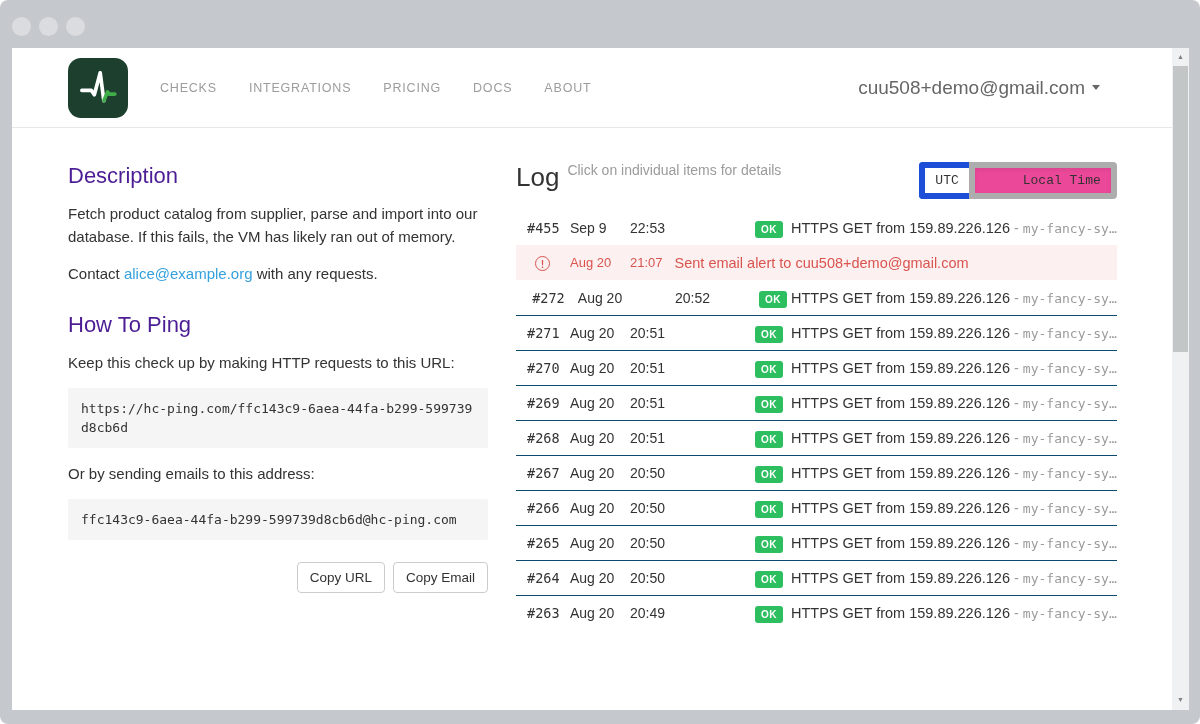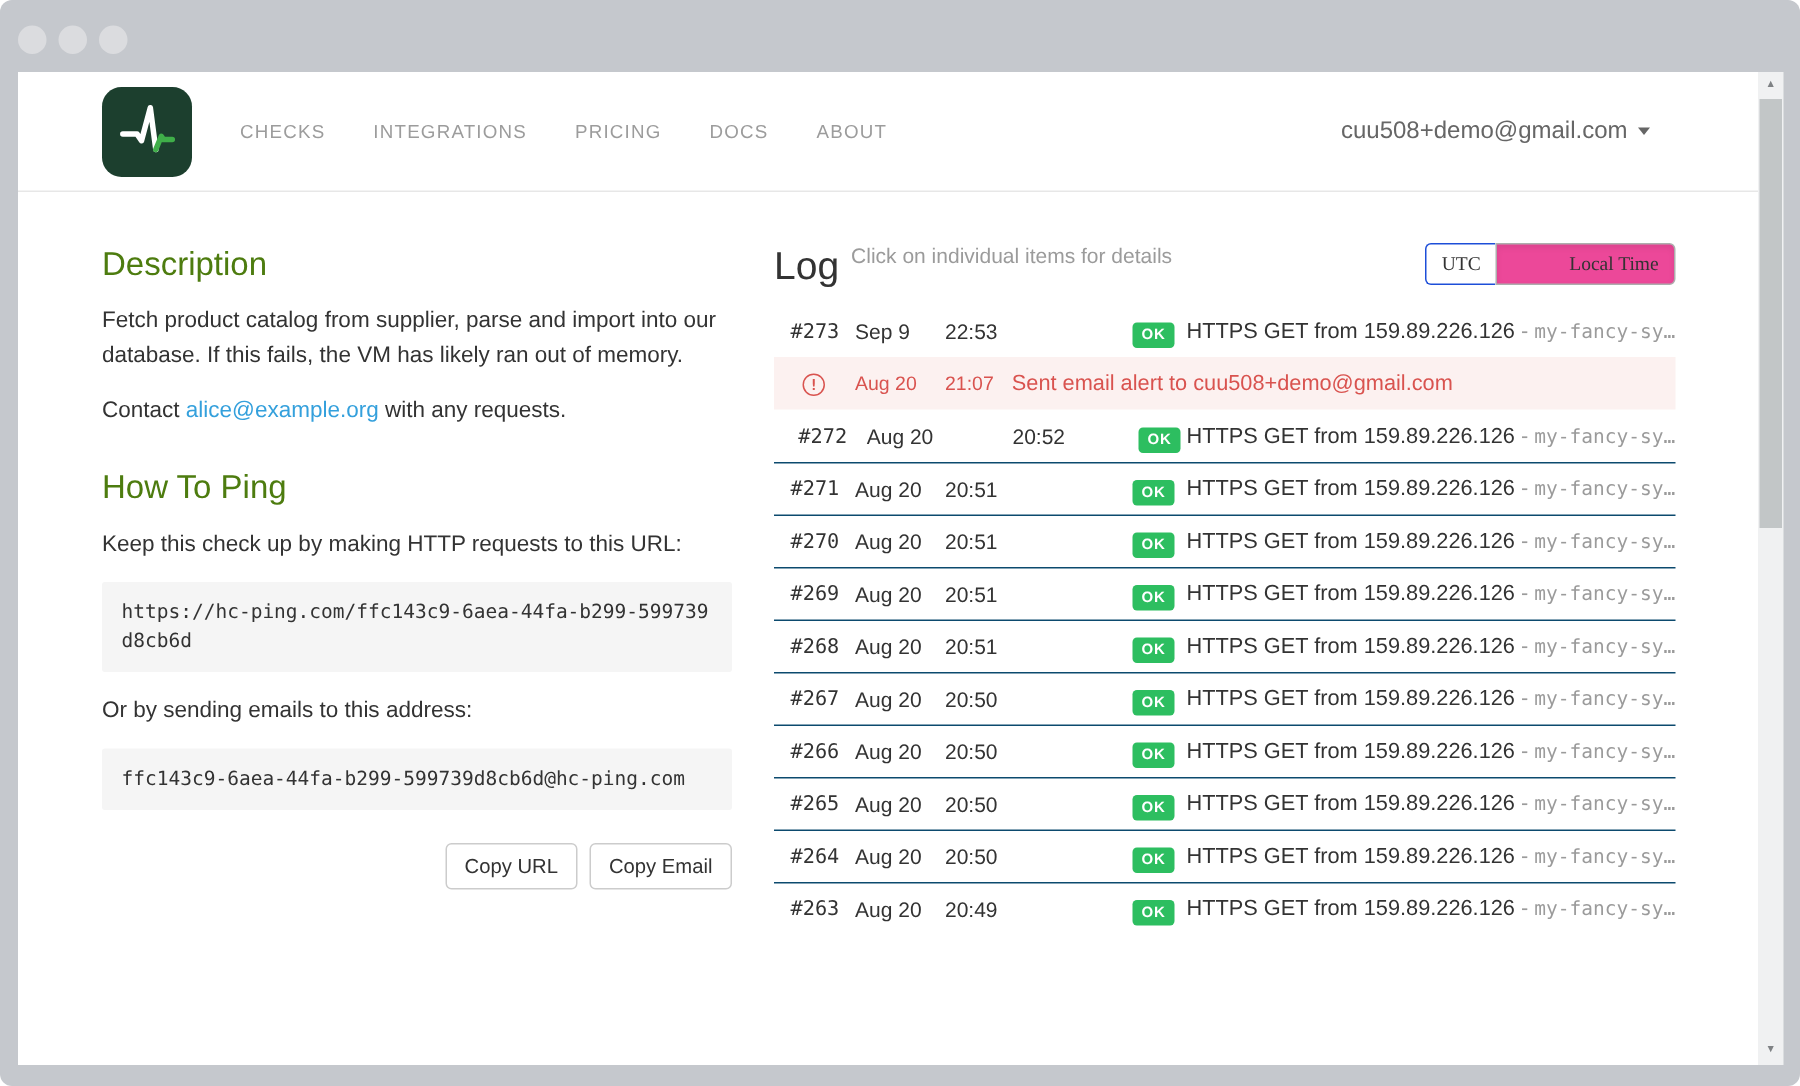--- a/index.html
+++ b/index.html
@@ -14,46 +14,46 @@
   
   .scrollbar{position:absolute;left:1172px;top:48px;width:17px;height:662px;background:#f0f1f2;}
   .sb-arrow{position:absolute;left:0;width:17px;height:17px;color:#7f8285;font-size:7px;line-height:17px;text-align:center;}
   .sb-up{top:0}.sb-down{bottom:2px}
   .sb-thumb{position:absolute;left:1px;top:18px;width:15px;height:286px;background:#c2c6c7;}
   
   .navbar{height:80px;border-bottom:1px solid #e7e7e7;display:flex;align-items:center;padding:0 0 0 56px;box-sizing:border-box;}
   .logo{width:60px;height:60px;border-radius:13px;background:#1c3f2e;flex:0 0 auto;display:flex;align-items:center;justify-content:center;}
   .navlinks{display:flex;gap:32px;margin-left:32px;}
   .navlink{font-size:12.5px;letter-spacing:.8px;color:#9c9c9c;cursor:pointer;text-transform:uppercase;}
-  .account{margin-left:auto;margin-right:72px;font-size:16px;color:#666;cursor:pointer;display:flex;align-items:center;gap:7px;}
+  .account{margin-left:auto;margin-right:72px;font-size:19px;color:#666;cursor:pointer;display:flex;align-items:center;gap:7px;}
   .caret{width:0;height:0;border-left:4px solid transparent;border-right:4px solid transparent;border-top:5px solid #666;display:inline-block;}
   
   .content{padding:0 57px 0 56px;}
   .page-head{margin-top:38px;}
   .title-row{display:flex;align-items:center;gap:16px;}
   h1{font-size:32px;font-weight:400;color:#333;margin:0;line-height:38px;}
   .btn{background:#fff;border:1px solid #ccc;border-radius:4px;color:#333;font-size:13px;padding:6px 12px;cursor:pointer;font-family:"Liberation Sans",sans-serif;}
   .tags{margin-top:9px;display:flex;gap:6px;}
   .tag{background:#e6e6e6;color:#6e6e6e;font-size:11.5px;padding:3px 8px;border-radius:3px;cursor:pointer;}
   .columns{display:flex;margin-top:34px;}
   .left-col{width:420px;flex:0 0 auto;}
   .right-col{flex:1;margin-left:28px;}
-  h2{font-size:22px;font-weight:400;color:#4d7c0f;margin:0 0 13px 0;line-height:27px;}
+  h2{font-size:22px;font-weight:400;color:#4c1d95;margin:0 0 13px 0;line-height:27px;}
   .left-col p{font-size:15px;color:#333;line-height:23px;margin:0 0 14px 0;}
   a.link{color:#34a0dc;text-decoration:none;}
   .section{margin-top:26px;}
   .codebox{background:#f5f5f5;border-radius:2px;padding:11px 13px;font-family:"DejaVu Sans Mono","Liberation Mono",monospace;font-size:13px;color:#333;line-height:19px;word-break:break-all;margin:14px 0;}
   .btn-row{display:flex;justify-content:flex-end;gap:8px;margin-top:22px;}
   .btn-row .btn{font-size:13.5px;padding:7px 12px;}
   
   .log-head{display:flex;align-items:flex-start;}
   .log-title{font-size:26px;font-weight:400;color:#333;margin:0;line-height:30px;}
   .log-sub{font-size:14px;color:#9b9b9b;margin-left:8px;}
   .toggle{margin-left:auto;display:flex;}
-  .tbtn{background:#fff;border:1px solid #1d4ed8;color:#333;font-size:13px;padding:5px 10px;cursor:pointer;font-family:Liberation Serif, serif;text-align:center;}
+  .tbtn{background:#fff;border:6px solid #1d4ed8;color:#333;font-size:13px;padding:5px 10px;cursor:pointer;font-family:Liberation Mono, monospace;text-align:center;}
   .tbtn:first-child{border-radius:4px 0 0 4px;border-right:none;}
   .tbtn:last-child{border-radius:0 4px 4px 0;}
   .tbtn.active{background:#ec4899;border-color:#adadad;box-shadow:inset 0 2px 4px rgba(0,0,0,.08);padding-left:48px;}
   .log-rows{margin-top:11px;}
   .log-row{display:flex;align-items:center;height:35px;padding-left:11px;box-sizing:border-box;cursor:pointer;font-size:14px;color:#333;}
   .log-row + .log-row{border-top:1px solid #0c4a6e;}
   .log-row.alert-row{background:#fcf1f0;border-top:none;color:#d9534f;font-size:13px;}
   .log-row.alert-row + .log-row{border-top:none;text-align:center;}
   .c-num{width:43px;font-family:"DejaVu Sans Mono","Liberation Mono",monospace;font-size:13.5px;flex:0 0 auto;}
   .c-date{width:60px;flex:0 0 auto;}
@@ -130,21 +130,21 @@
           <div class="log-head">
             <h2 class="log-title">Log</h2>
             <span class="log-sub">Click on individual items for details</span>
             <div class="toggle">
               <button class="tbtn">UTC</button>
               <button class="tbtn active">Local Time</button>
             </div>
           </div>
           <div class="log-rows" id="log-rows">
               <div class="log-row">
-                <span class="c-num">#273</span>
+                <span class="c-num">#455</span>
                 <span class="c-date">Sep 9</span>
                 <span class="c-time">22:53</span>
                 <span class="c-badge"><span class="ok-badge">OK</span></span>
                 <span class="c-msg">HTTPS GET from 159.89.226.126 <span class="msg-muted">- </span><span class="msg-mono">my-fancy-sy…</span></span>
               </div>
               <div class="log-row alert-row">
                 <span class="c-num"><span class="alert-icon">!</span></span>
                 <span class="c-date">Aug 20</span>
                 <span class="c-time">21:07</span>
                 <span class="c-msg alert-msg">Sent email alert to cuu508+demo@gmail.com</span>

